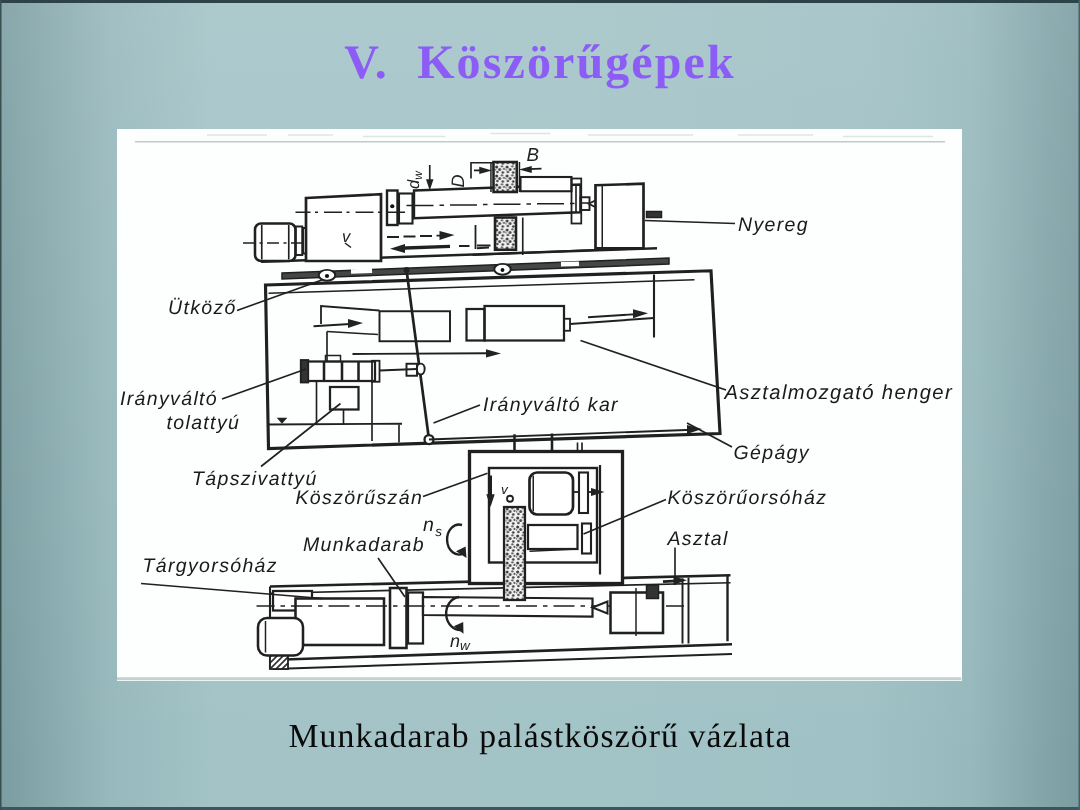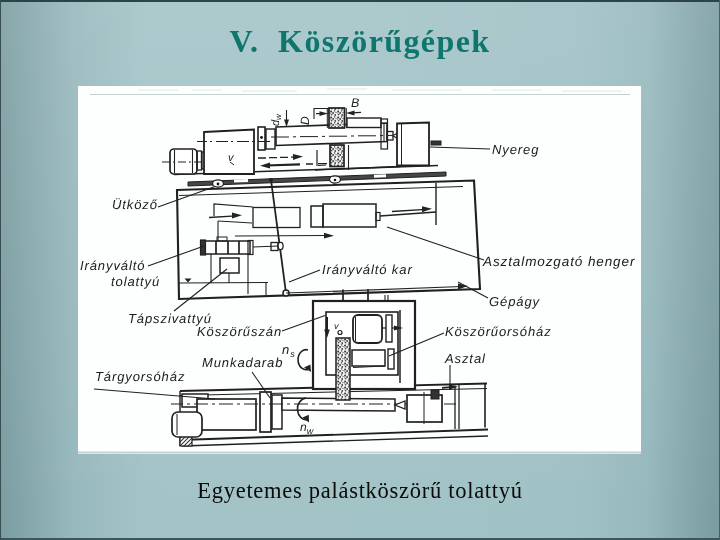--- a/index.html
+++ b/index.html
@@ -18,21 +18,21 @@
 <div class="abs" style="left:0;top:0;width:720px;height:2px;background:#2c4347;"></div>
 
 <div class="abs" style="left:0;top:538px;width:720px;height:2px;background:#3a585c;"></div>
 
 <div class="abs" style="left:0;top:0;width:1px;height:540px;background:#37504f;"></div>
 
 <div class="abs" style="left:719px;top:0;width:1px;height:540px;background:#436266;"></div>
 
 <div class="abs" style="left:0;top:23px;width:720px;text-align:center;
      font-family:'Liberation Serif',serif;font-weight:bold;font-size:32px;
-     color:#0f766e;letter-spacing:1.4px;">V.&nbsp; Köszörűgépek</div>
+     color:#8b5cf6;letter-spacing:1.4px;">V.&nbsp; Köszörűgépek</div>
 
 <div class="abs" style="left:78px;top:86px;width:563px;height:368px;background:#fdfefe;transform:translateZ(0);">
 <svg width="563" height="368" viewBox="0 0 563 368" xmlns="http://www.w3.org/2000/svg" fill="none" stroke="#202020" stroke-width="1.7" font-family="Liberation Sans, sans-serif" font-style="italic" font-size="13px" text-rendering="geometricPrecision">
 <defs>
 
 <pattern id="spk" width="7" height="6" patternUnits="userSpaceOnUse">
   <rect width="7" height="6" fill="#f2f2f2" stroke="none"></rect>
   <circle cx="1.1" cy="1.4" r="1.0" fill="#3a3a3a" stroke="none"></circle>
   <circle cx="4.6" cy="0.9" r="0.8" fill="#666" stroke="none"></circle>
   <circle cx="3.1" cy="3.0" r="1.0" fill="#4a4a4a" stroke="none"></circle>
@@ -329,13 +329,13 @@
 <text x="367" y="250" stroke="none" fill="#1a1a1a">Köszörűorsóház</text>
 
 <line x1="372" y1="279" x2="372" y2="304"></line>
 <text x="367" y="277" stroke="none" fill="#1a1a1a">Asztal</text>
 </g>
 </svg>
 </div>
 
 <div class="abs" style="left:0;top:478px;width:720px;text-align:center;
      font-family:'Liberation Serif',serif;font-size:22.5px;color:#0a0a0a;
-     letter-spacing:0.72px;">Egyetemes palástköszörű tolattyú</div>
+     letter-spacing:0.72px;">Munkadarab palástköszörű vázlata</div>
 
 </body></html>

